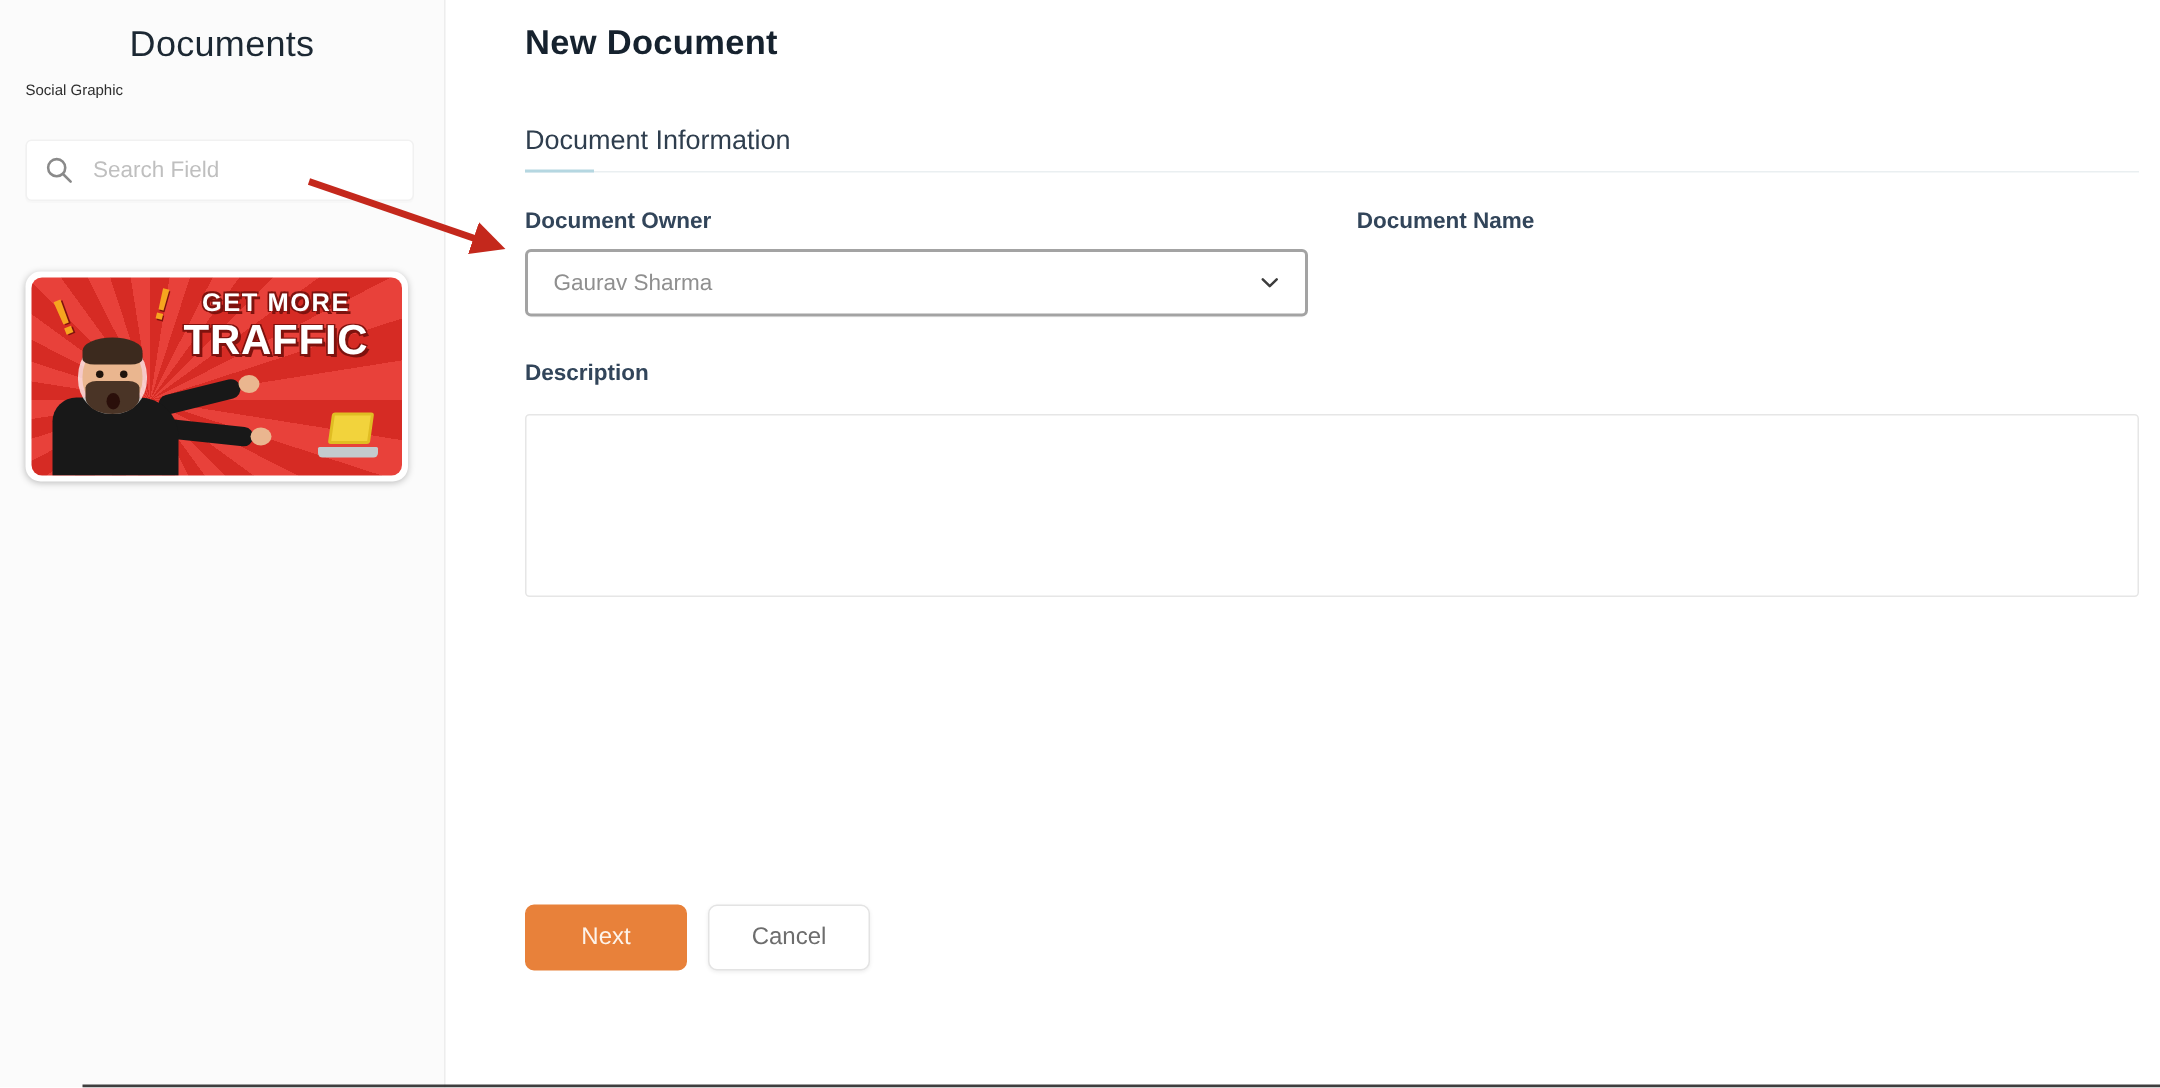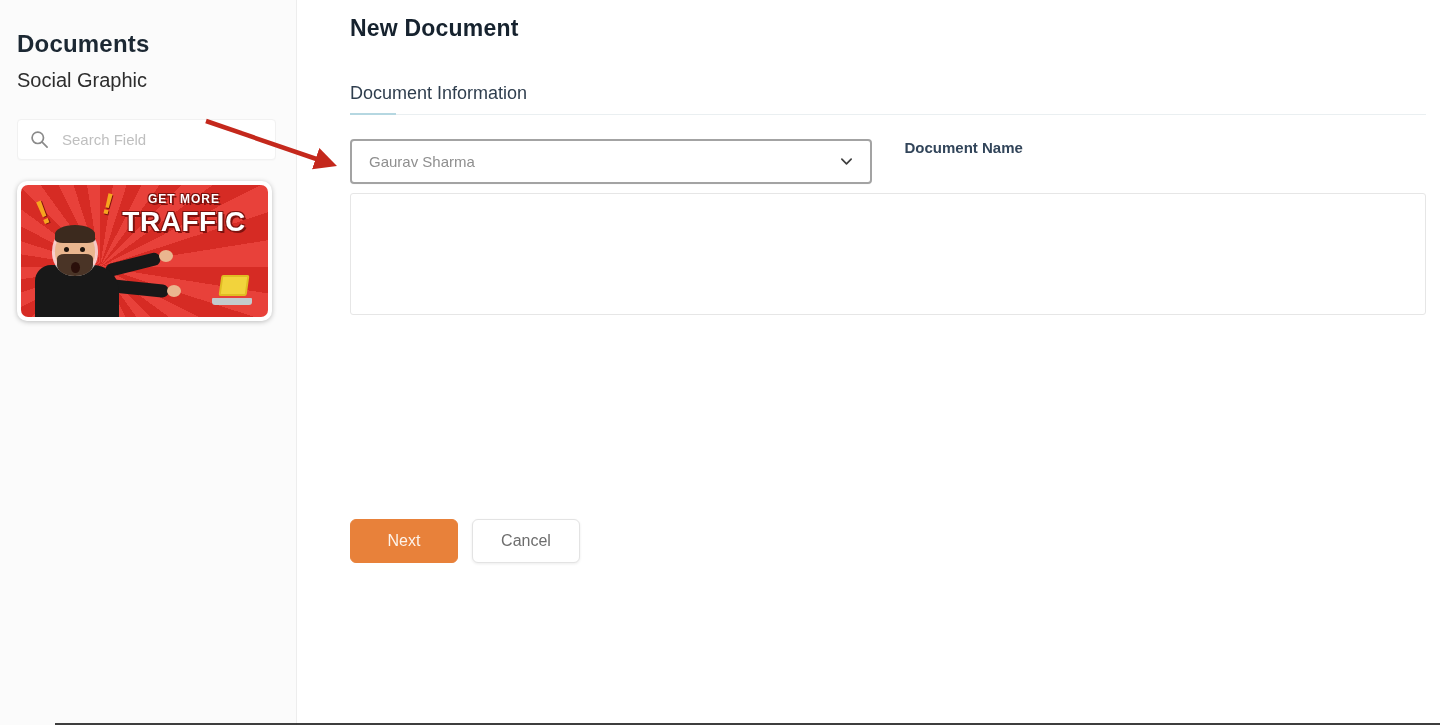--- a/index.html
+++ b/index.html
@@ -14,25 +14,25 @@
 
   
   .sidebar {
     position: absolute; left: 0; top: 0; bottom: 0;
     width: 297px;
     background: #fbfbfb;
     border-right: 1px solid #ededed;
     padding: 14px 17px 0 17px;
   }
   .sidebar-title {
-    font-size: 24px; font-weight: bold; color: #1c2833;
-    letter-spacing: 0.2px; margin-top: 16px;
+    font-size: 24px; font-weight: normal; color: #1c2833;
+    letter-spacing: 0.2px; margin-top: 2px; text-align: center;
   }
   .sidebar-subtitle {
-    font-size: 20px; color: #2d2d2d; margin-top: 11px; font-weight: 400;
+    font-size: 10px; color: #2d2d2d; margin-top: 11px; font-weight: 400;
   }
   .search-box {
     margin-top: 27px;
     width: 259px; height: 41px;
     background: #ffffff;
     border: 1px solid #f1f1f1;
     border-radius: 4px;
     display: flex; align-items: center;
     padding: 0 12px;
     box-shadow: 0 1px 1px rgba(0,0,0,0.02);
@@ -61,21 +61,21 @@
     background:
       repeating-conic-gradient(from 0deg at 32% 62%,
         #d62b24 0deg 9deg, #e8413a 9deg 18deg);
   }
   .thumb-text {
     position: absolute; right: 8px; top: 8px; width: 152px;
     text-align: center; color: #ffffff; font-weight: bold;
     text-shadow: 2px 2px 0 #7e120e, -1px -1px 0 #7e120e, 1px -1px 0 #7e120e, -1px 1px 0 #7e120e;
     line-height: 1;
   }
-  .thumb-line1 { font-size: 12px; letter-spacing: 1px; margin-bottom: 3px; }
+  .thumb-line1 { font-size: 17px; letter-spacing: 1px; margin-bottom: 3px; }
   .thumb-line2 { font-size: 28px; letter-spacing: 0.5px; margin-bottom: 2px; }
   .thumb-line3 { font-size: 28px; letter-spacing: 0.5px; }
   .excl {
     position: absolute; color: #f6a51f; font-weight: bold; font-size: 34px;
     text-shadow: 1px 1px 0 #7e120e; line-height: 1;
   }
   .excl-1 { left: 16px; top: 10px; transform: rotate(-22deg); }
   .excl-2 { left: 82px; top: 4px; transform: rotate(14deg); font-size: 30px; }
   
   .man { position: absolute; left: 6px; bottom: 0; width: 120px; height: 100px; }
@@ -254,33 +254,35 @@
   </div>
 </aside>
 
 <main class="main">
   <h1 class="page-title">New Document</h1>
 
   <div class="section-heading">Document Information</div>
 
   <div class="fields-row">
     <div class="field-col">
+      <div class="field-label">Document Owner</div>
       <div class="select-control">
         <span class="select-value">Gaurav Sharma</span>
         <svg class="chev" viewBox="0 0 14 14">
           <polyline points="2,4.5 7,9.5 12,4.5" fill="none" stroke="#3d3d3d" stroke-width="1.8" stroke-linecap="round" stroke-linejoin="round"></polyline>
         </svg>
       </div>
     </div>
     <div class="field-col">
       <div class="field-label">Document Name</div>
     </div>
   </div>
 
 
+  <div class="field-label desc-label">Description</div>
   <textarea class="textarea-control" value="" style=""></textarea>
 
   <div class="button-row">
     <button class="btn btn-primary">Next</button>
     <button class="btn btn-secondary">Cancel</button>
   </div>
 </main>
 
 <svg class="anno-overlay" viewBox="0 0 1440 725">
   <defs>

